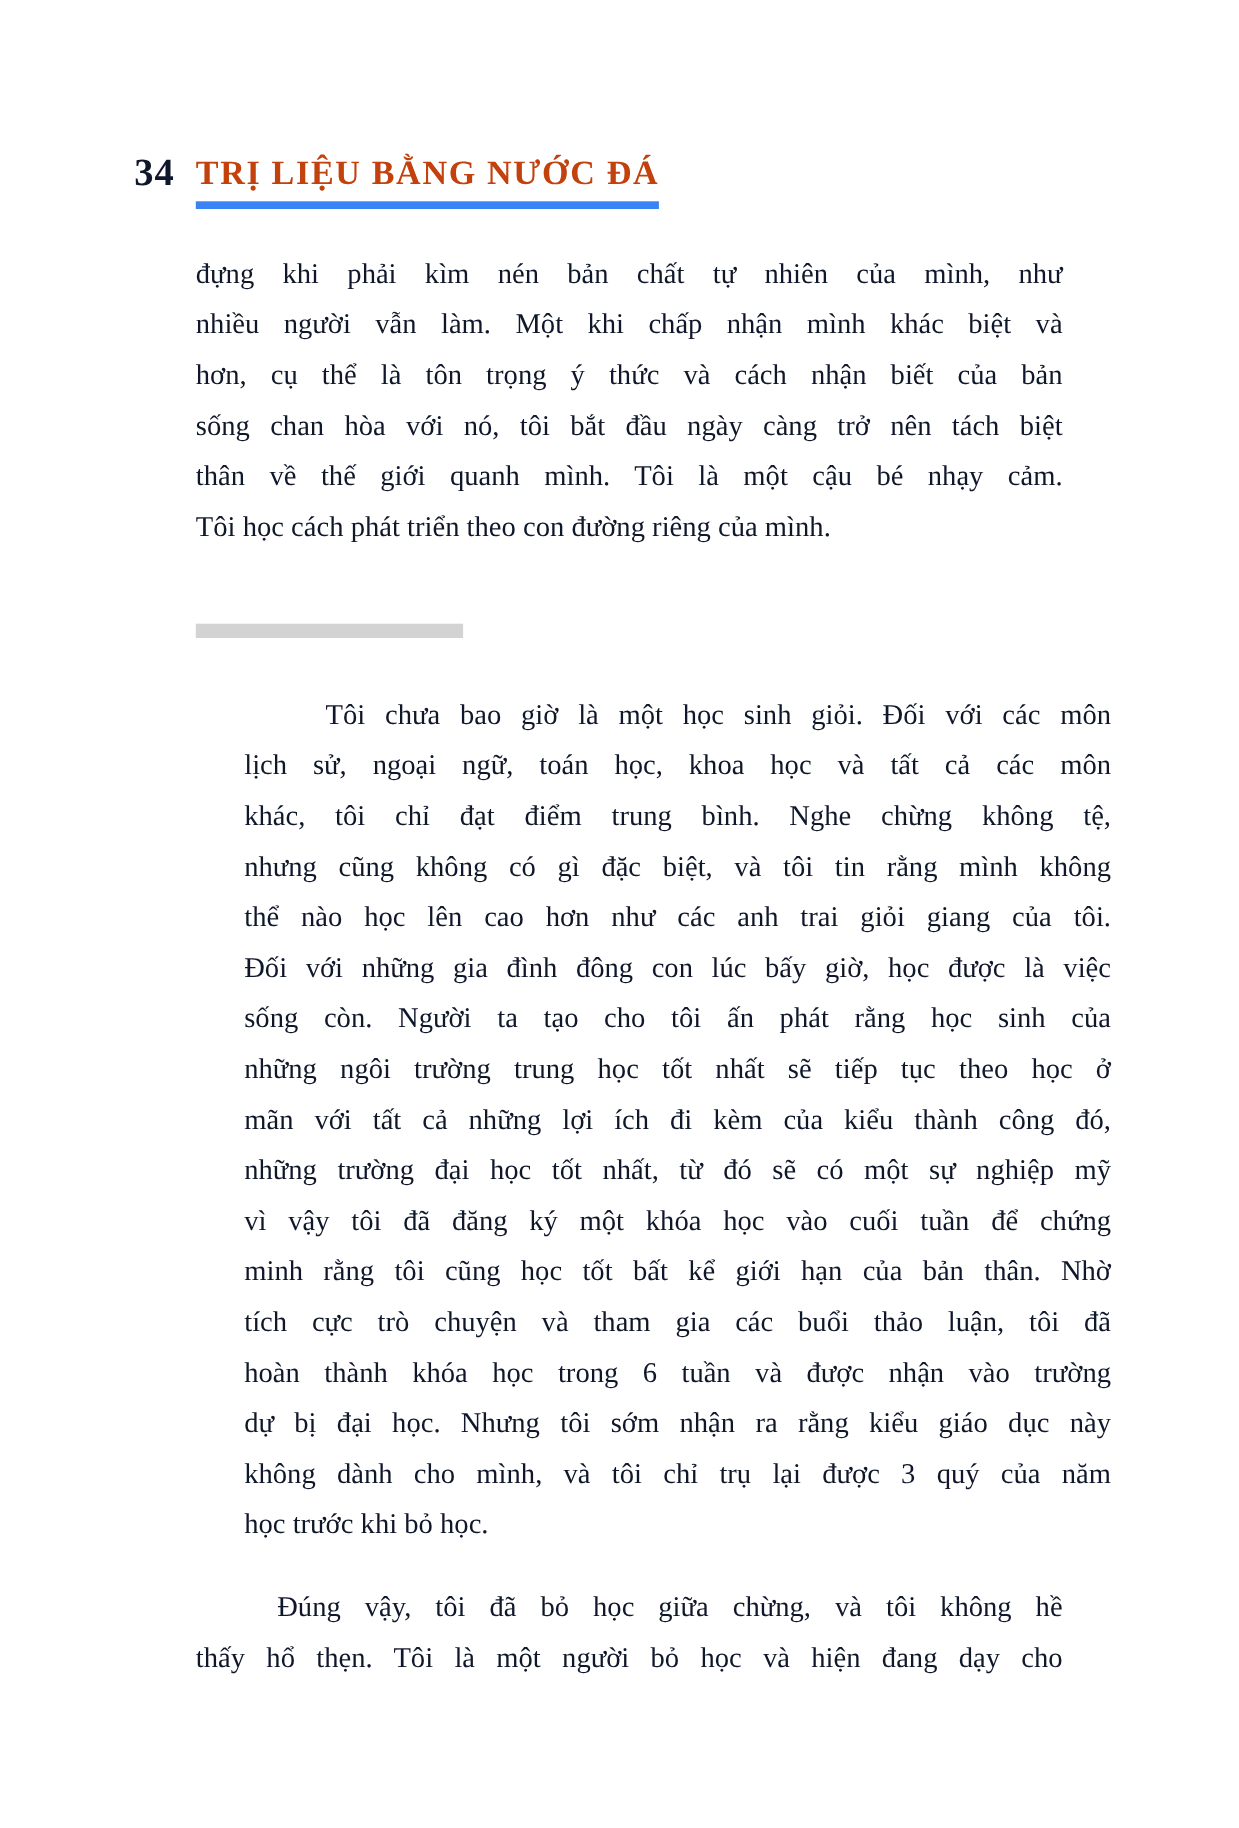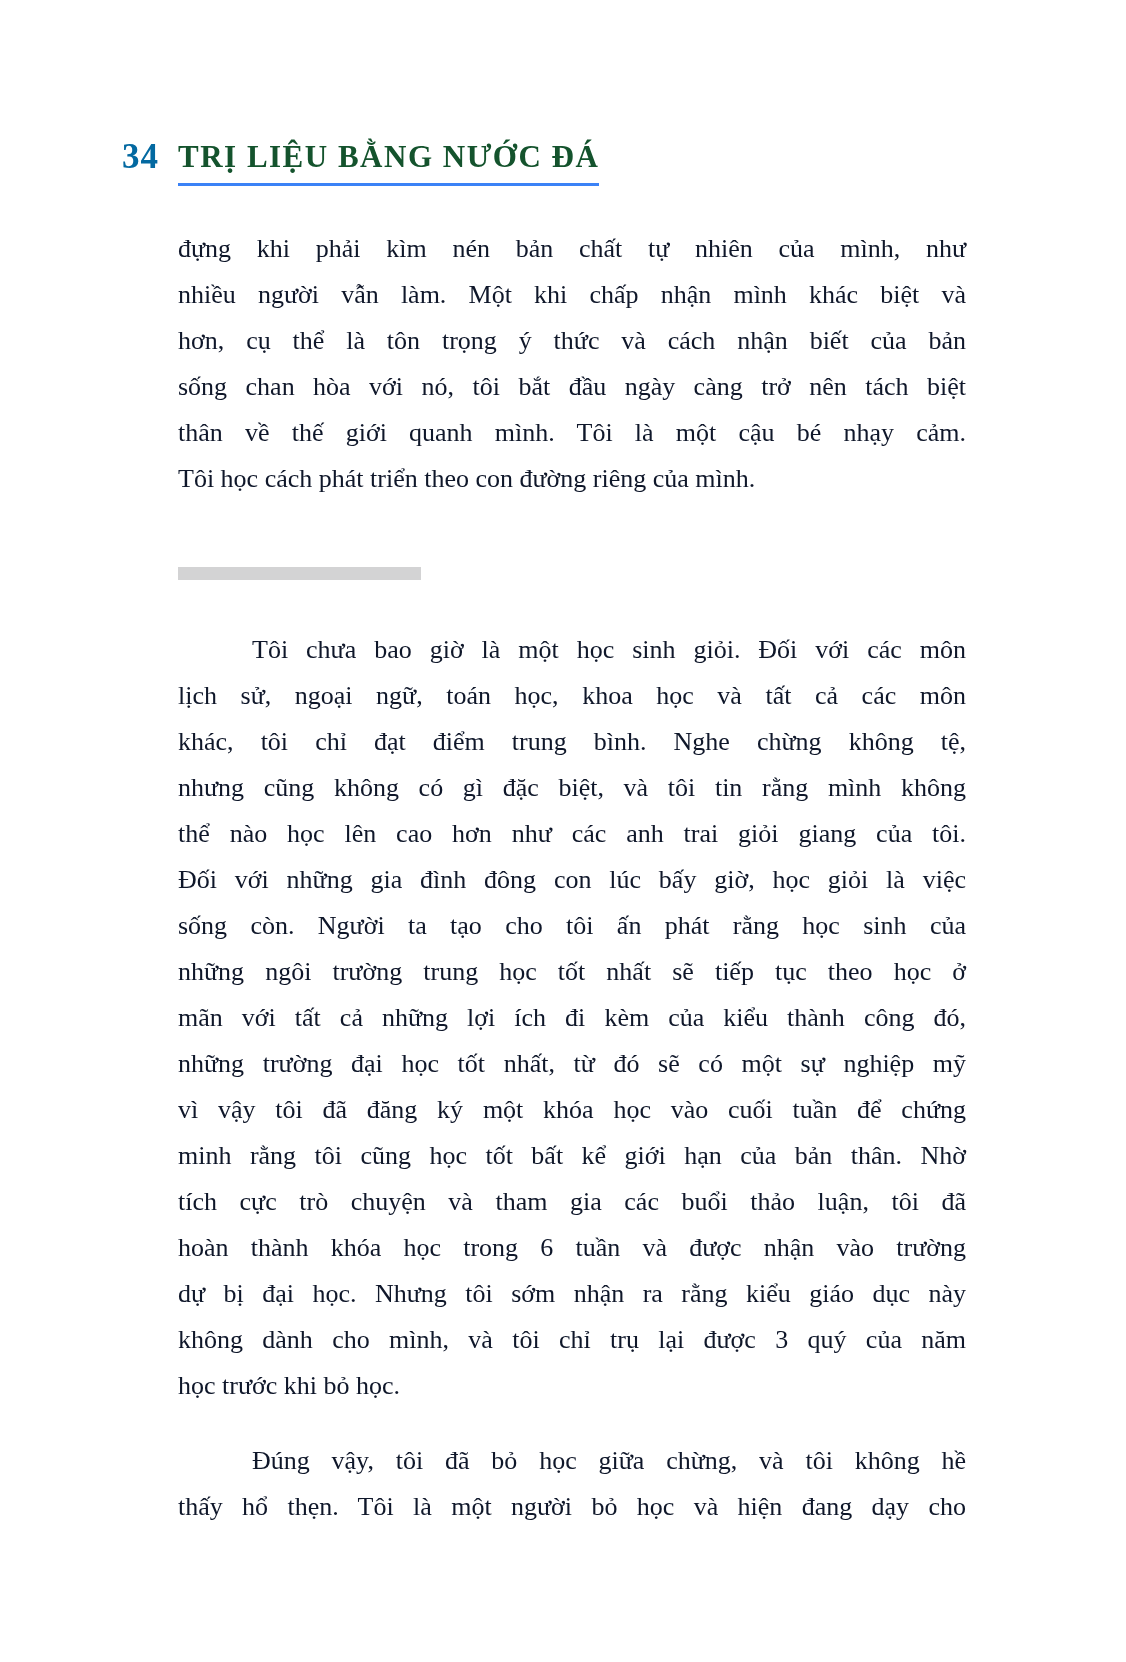--- a/index.html
+++ b/index.html
@@ -8,46 +8,46 @@
     background: #ffffff;
     position: relative;
     font-family: "Liberation Serif", serif;
     overflow: hidden;
   }
   .page { position: absolute; inset: 0; background: #ffffff; }
 
   
   .page-number {
     position: absolute; top: 137px; left: 122px;
-    font-size: 35px; font-weight: bold; color: #0369a1;
+    font-size: 35px; font-weight: bold; color: #0f172a;
     letter-spacing: 1px;
   }
   .header-title {
     position: absolute; top: 139px; left: 178px;
-    font-size: 31px; font-weight: bold; color: #14532d;
+    font-size: 31px; font-weight: bold; color: #c2410c;
     letter-spacing: 1.5px; white-space: nowrap;
-    border-bottom: 3px solid #3b82f6;
+    border-bottom: 7px solid #3b82f6;
     padding-bottom: 8px;
   }
 
   
   .textblock {
     position: absolute; left: 178px; width: 788px;
   }
   .line {
     font-size: 26px; line-height: 46px; color: #0f172a;
     text-align: justify; text-align-last: justify;
     text-justify: inter-word;
     white-space: normal;
   }
   .line.flush { text-align-last: left; }
   .line.indent { text-indent: 74px; }
 
   #para1 { top: 226px; }
-  #para2 { top: 627px; }
+  #para2 { top: 627px; margin-left: 44px; }
   #para3 { top: 1438px; }
 
   
   .section-divider {
     position: absolute; left: 178px; top: 567px;
     width: 243px; height: 13px;
     background: #d3d3d4;
   }
 </style>
 </head>
@@ -68,21 +68,21 @@
   </div>
 
   <div class="section-divider"></div>
 
   <div class="textblock" id="para2">
     <div class="line indent">Tôi chưa bao giờ là một học sinh giỏi. Đối với các môn</div>
     <div class="line">lịch sử, ngoại ngữ, toán học, khoa học và tất cả các môn</div>
     <div class="line">khác, tôi chỉ đạt điểm trung bình. Nghe chừng không tệ,</div>
     <div class="line">nhưng cũng không có gì đặc biệt, và tôi tin rằng mình không</div>
     <div class="line">thể nào học lên cao hơn như các anh trai giỏi giang của tôi.</div>
-    <div class="line">Đối với những gia đình đông con lúc bấy giờ, học giỏi là việc</div>
+    <div class="line">Đối với những gia đình đông con lúc bấy giờ, học được là việc</div>
     <div class="line">sống còn. Người ta tạo cho tôi ấn phát rằng học sinh của</div>
     <div class="line">những ngôi trường trung học tốt nhất sẽ tiếp tục theo học ở</div>
     <div class="line">mãn với tất cả những lợi ích đi kèm của kiểu thành công đó,</div>
     <div class="line">những trường đại học tốt nhất, từ đó sẽ có một sự nghiệp mỹ</div>
     <div class="line">vì vậy tôi đã đăng ký một khóa học vào cuối tuần để chứng</div>
     <div class="line">minh rằng tôi cũng học tốt bất kể giới hạn của bản thân. Nhờ</div>
     <div class="line">tích cực trò chuyện và tham gia các buổi thảo luận, tôi đã</div>
     <div class="line">hoàn thành khóa học trong 6 tuần và được nhận vào trường</div>
     <div class="line">dự bị đại học. Nhưng tôi sớm nhận ra rằng kiểu giáo dục này</div>
     <div class="line">không dành cho mình, và tôi chỉ trụ lại được 3 quý của năm</div>

